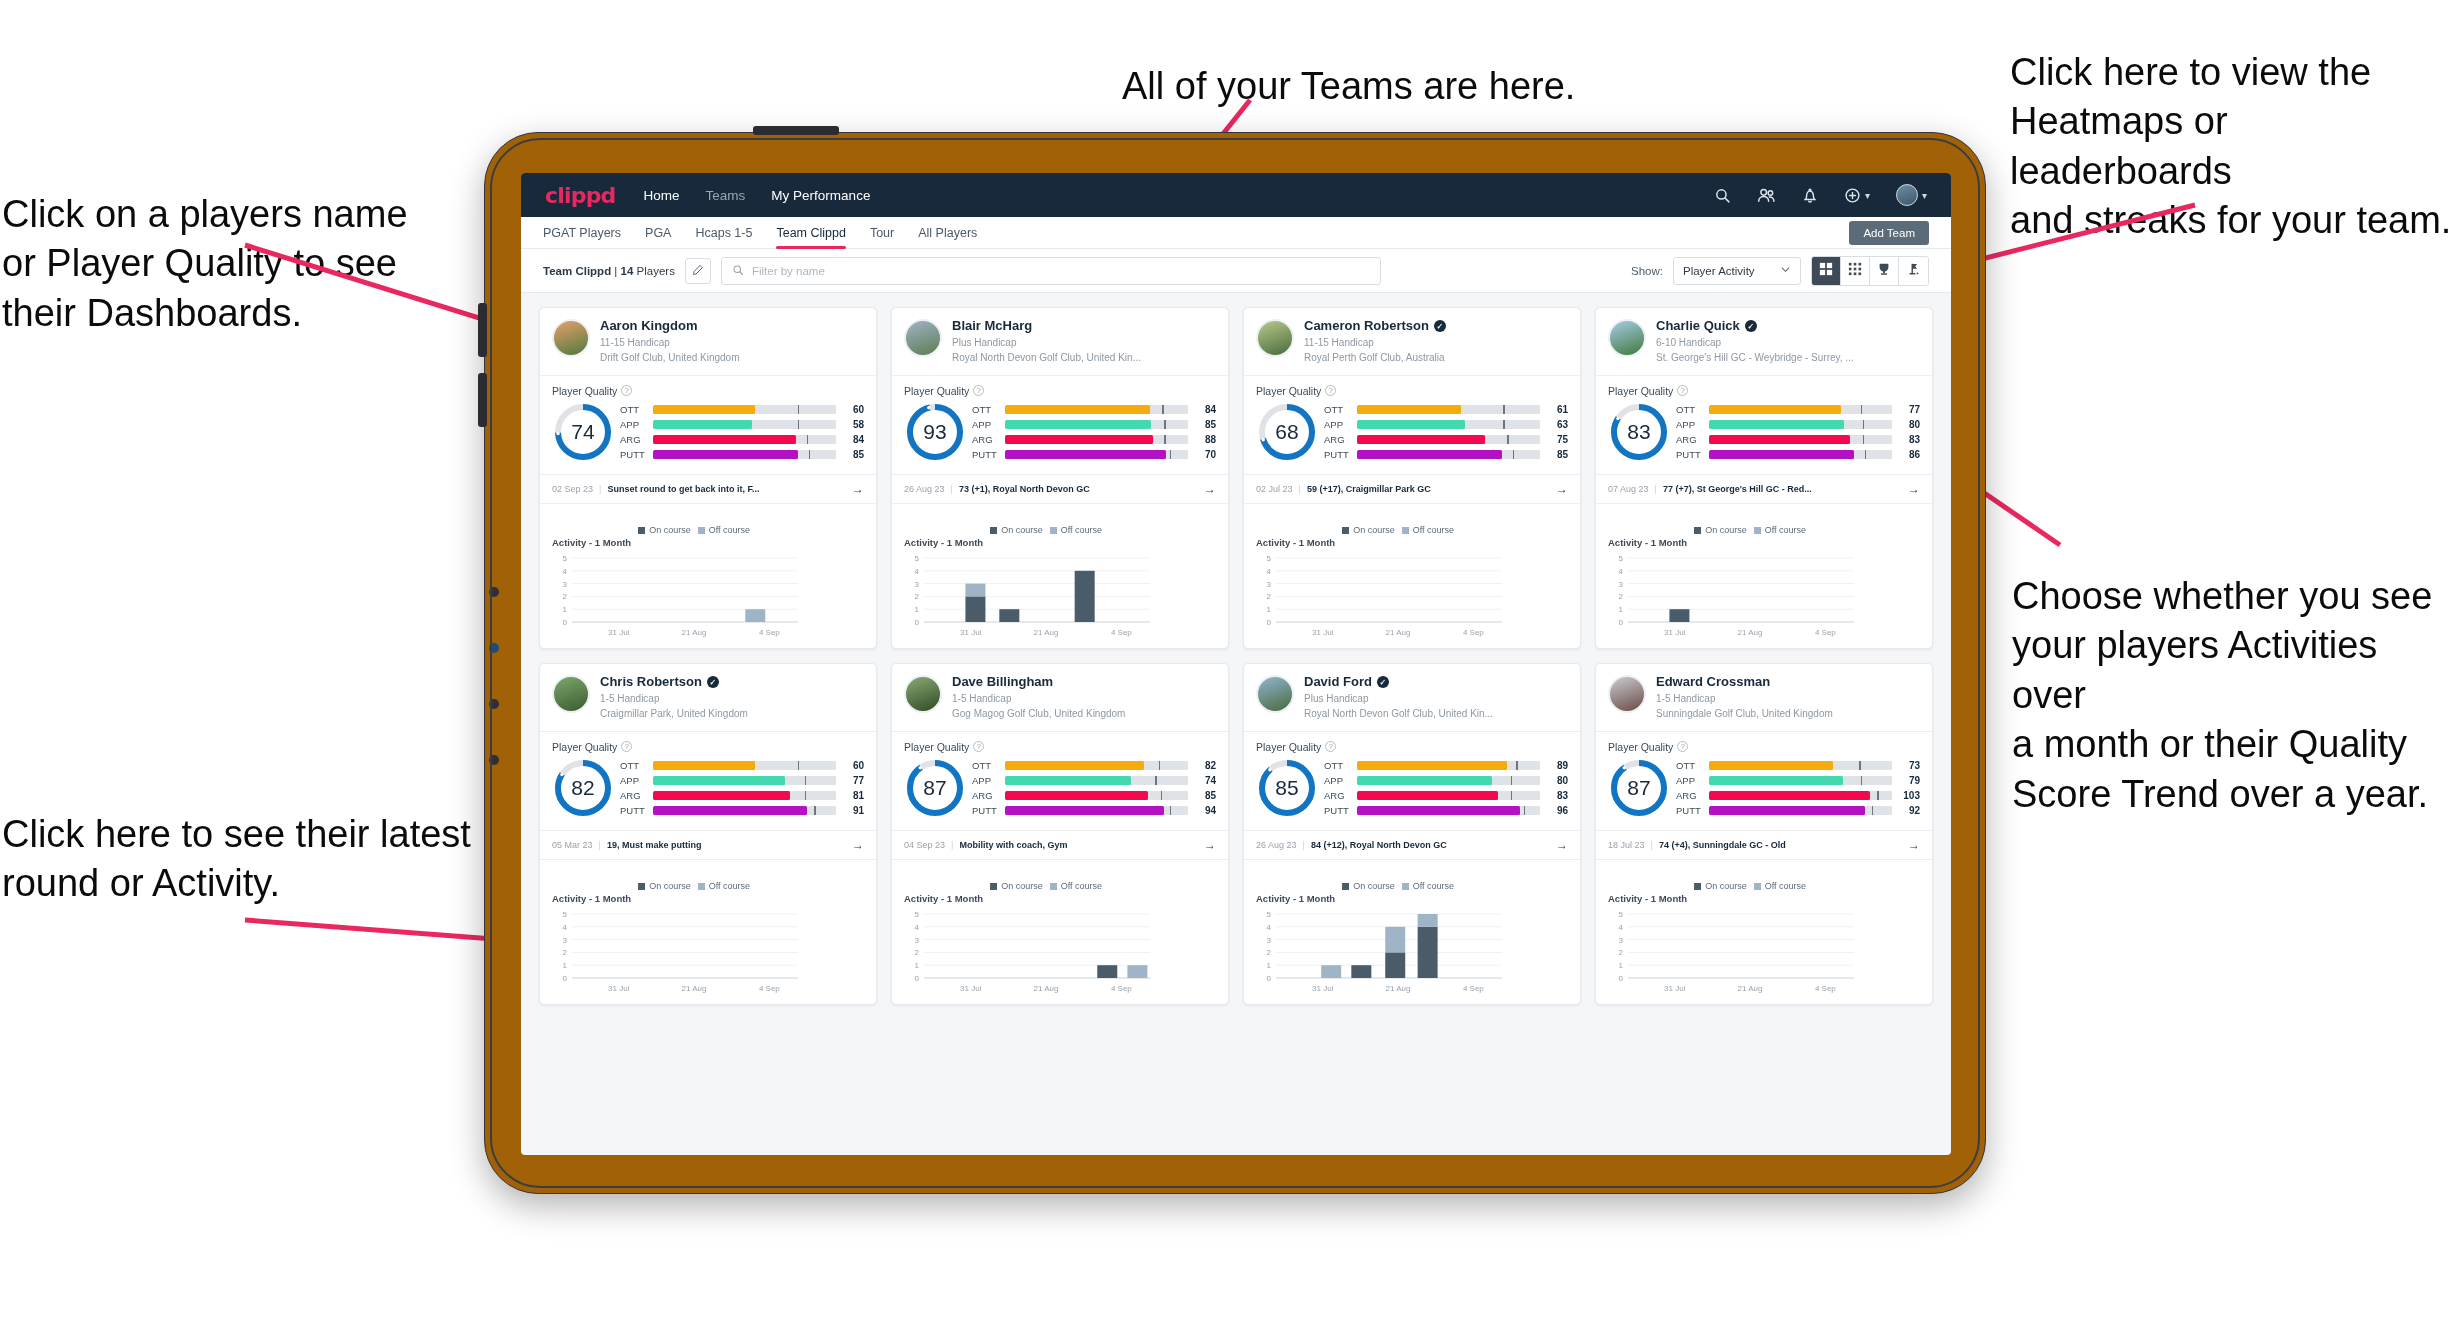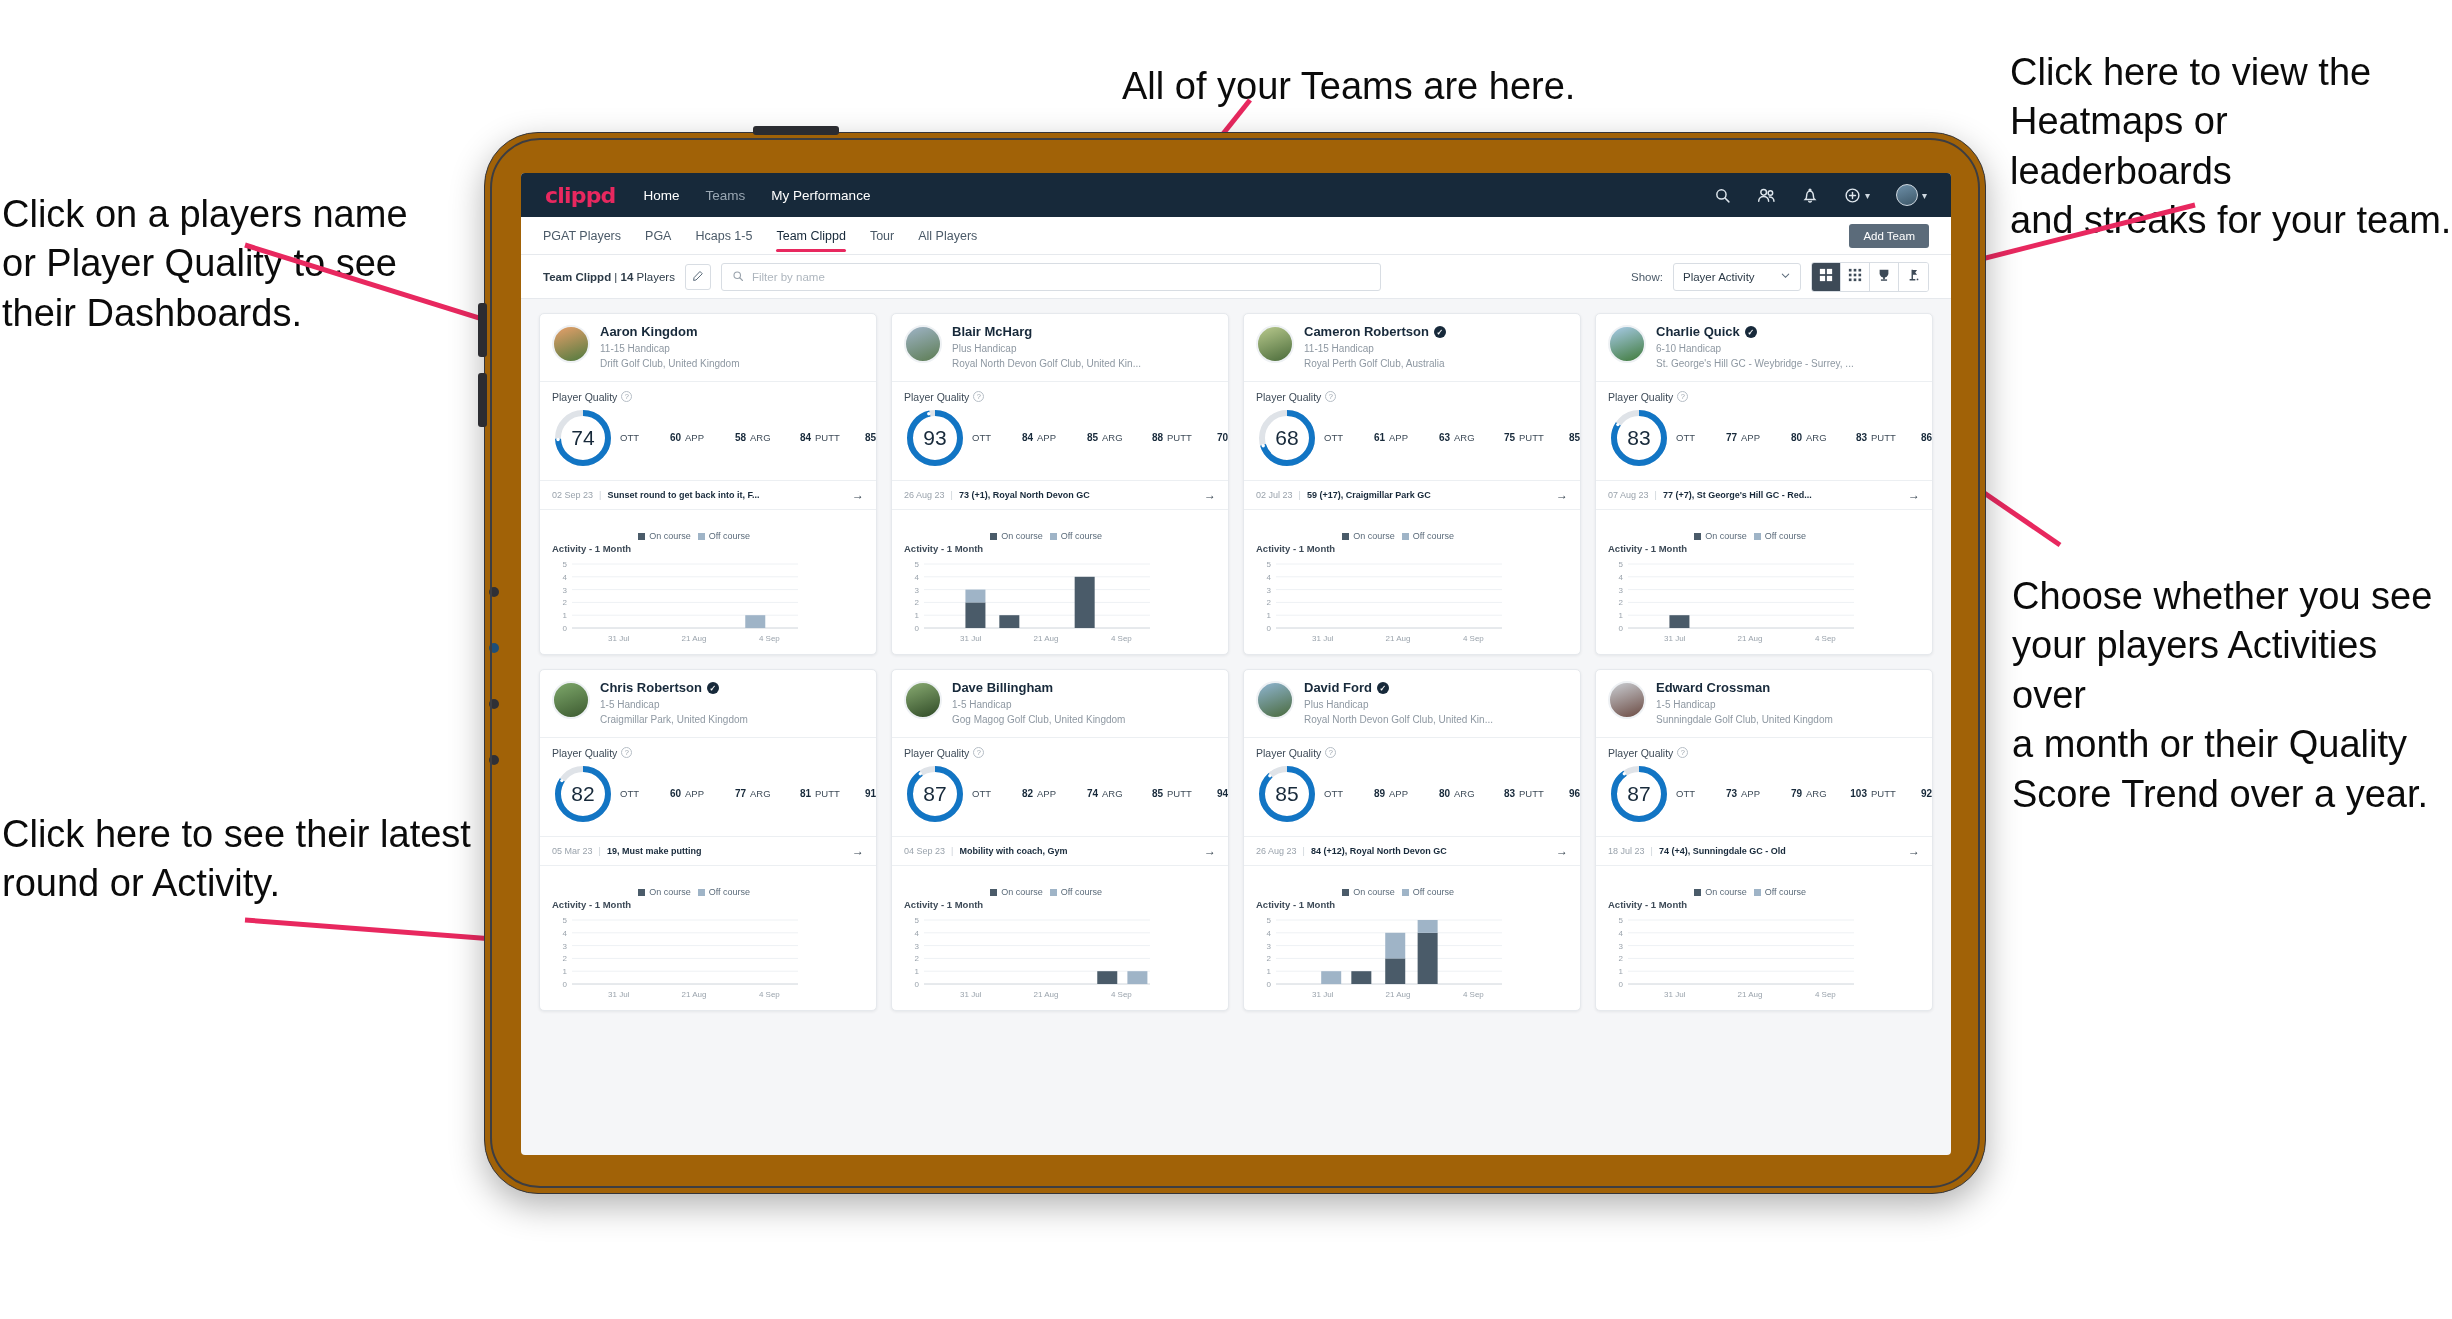--- a/index.html
+++ b/index.html
@@ -78,21 +78,21 @@
   .avatar-nav {
     width: 22px; height: 22px; border-radius: 50%;
     background: linear-gradient(160deg,#6d8fa8,#3d5768);
     border: 1.5px solid #cfd8e0;
   }
   .caret { color: #cfd8e0; font-size: 10px; margin-left: 4px; }
   .nicon-group { display: flex; align-items: center; }
 
   
   .subbar {
-    background: #ffffff; height: 38px;
+    background: #ffffff; height: 32px;
     display: flex; align-items: center;
     padding: 0 22px; position: relative;
     border-bottom: 1px solid #e6e9ed;
   }
   .stab {
     font-size: 12.5px; color: #4b5a68; margin-right: 24px;
     position: relative; height: 38px; display: flex; align-items: center;
   }
   .stab.active { color: #17293a; font-weight: 400; }
   .stab.active::after {
@@ -183,21 +183,21 @@
     font-size: 7.5px; display: inline-flex; align-items: center; justify-content: center;
   }
 
   .pq-body { display: flex; align-items: center; gap: 6px; padding: 2px 12px 11px 12px; }
   .ring { position: relative; width: 62px; height: 62px; flex: 0 0 62px; }
   .ring svg { display: block; transform: rotate(-90deg); }
   .ring .score {
     position: absolute; inset: 0; display: flex; align-items: center; justify-content: center;
     font-size: 21px; font-weight: 400; color: #17293a;
   }
-  .bars { flex: 1; display: flex; flex-direction: row; gap: 4px; }
+  .bars { flex: 1; display: flex; flex-direction: column; gap: 4px; }
   .barrow { display: flex; align-items: center; gap: 6px; }
   .blabel { font-size: 9.5px; color: #3d4a57; width: 27px; }
   .btrack { flex: 1; height: 9px; background: #dfe3e8; border-radius: 1.5px; position: relative; overflow: hidden; }
   .bfill { position: absolute; left: 0; top: 0; bottom: 0; border-radius: 1.5px; }
   .btick { position: absolute; top: 0; bottom: 0; width: 1.5px; background: #6b7682; }
   .bval { font-size: 10px; font-weight: 700; color: #17293a; width: 22px; text-align: right; }
 
   .card-foot {
     border-top: 1px solid #eceff2;
     padding: 7px 12px; display: flex; align-items: center; gap: 6px;

